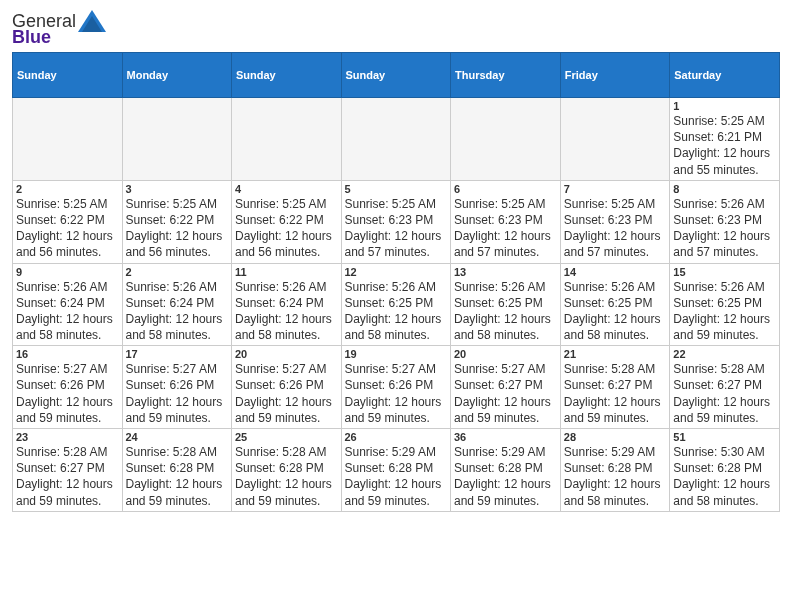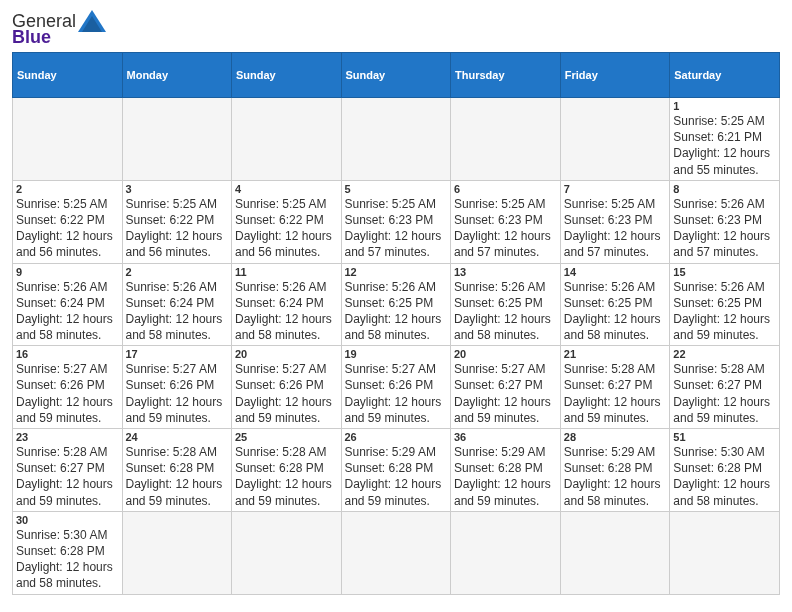--- a/index.html
+++ b/index.html
@@ -253,27 +253,15 @@
       </td>
           <td>
         <span class="day-num">28</span>
         <span class="day-info">Sunrise: 5:29 AM<br>Sunset: 6:28 PM<br>Daylight: 12 hours<br>and 58 minutes.</span>
       </td>
           <td>
         <span class="day-num">51</span>
         <span class="day-info">Sunrise: 5:30 AM<br>Sunset: 6:28 PM<br>Daylight: 12 hours<br>and 58 minutes.</span>
       </td>
         </tr>
-        <tr class="last-row">
-          <td>
-        <span class="day-num">30</span>
-        <span class="day-info">Sunrise: 5:30 AM<br>Sunset: 6:28 PM<br>Daylight: 12 hours<br>and 58 minutes.</span>
-      </td>
-          <td class="empty"></td>
-          <td class="empty"></td>
-          <td class="empty"></td>
-          <td class="empty"></td>
-          <td class="empty"></td>
-          <td class="empty"></td>
-        </tr>
       </tbody>
   </table>
 </div>
 
 </body></html>

